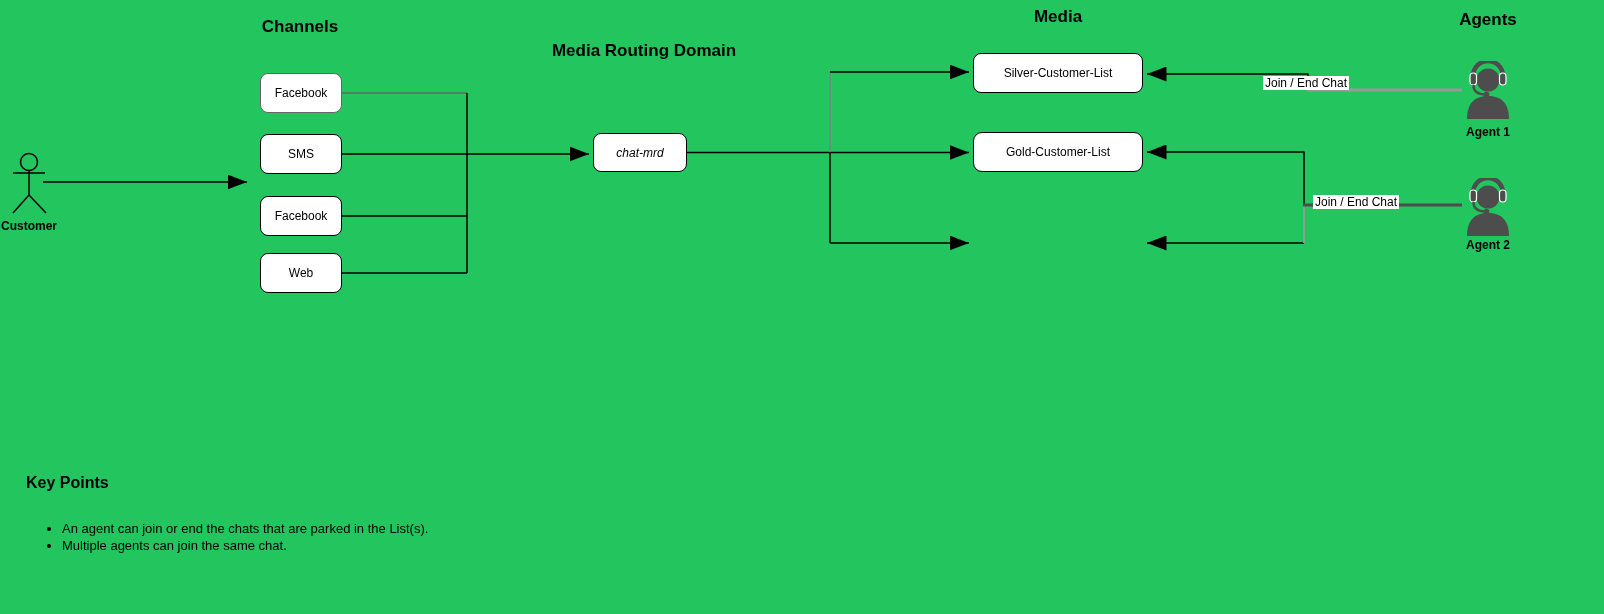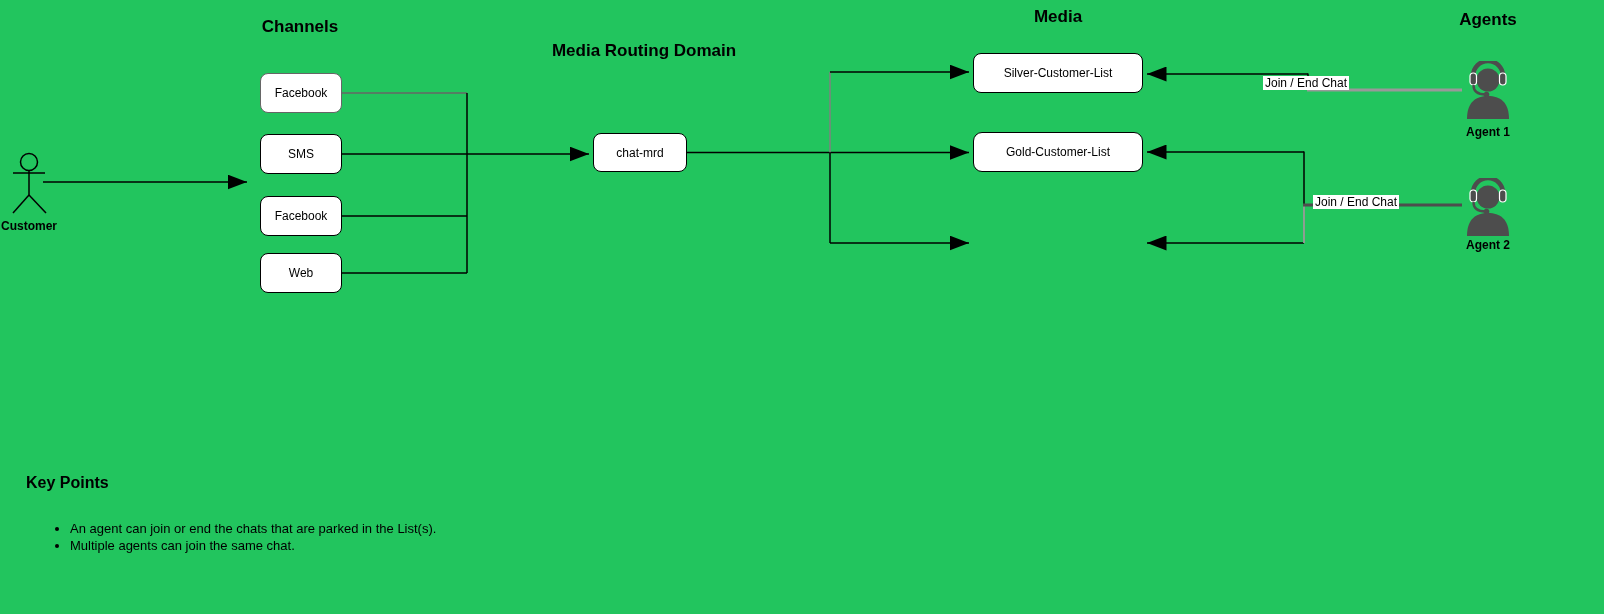--- a/index.html
+++ b/index.html
@@ -54,21 +54,21 @@
   #wires { position: absolute; left: 0; top: 0; z-index: 1; pointer-events: none; }
   .keypoints-title {
     position: absolute;
     left: 26px;
     top: 474px;
     font-size: 16px;
     font-weight: bold;
   }
   .keypoints-list {
     position: absolute;
-    left: 52px;
+    left: 44px;
     top: 520px;
     margin: 0;
     padding-left: 18px;
     font-size: 13px;
     line-height: 17px;
   }
   .keypoints-list li { margin: 0; }
 </style>
 </head>
 <body>
@@ -129,21 +129,21 @@
   <div class="node channel-box" style="top:134px;">
     <span>SMS</span>
   </div>
   <div class="node channel-box" style="top:196px;">
     <span>Facebook</span>
   </div>
   <div class="node channel-box" style="top:253px;">
     <span>Web</span>
   </div>
 
-  <div class="node" style="left:593px; top:133px; width:94px; height:39px;">
+  <div class="node" style="left:593px; top:133px; width:94px; height:39px;font-style:italic;">
     <span>chat-mrd</span>
   </div>
 
   <div class="node list-box" style="top:53px;">
     <span>Silver-Customer-List</span>
   </div>
   <div class="node list-box" style="top:132px;border-radius:9px;">
     <span>Gold-Customer-List</span>
   </div>
 

